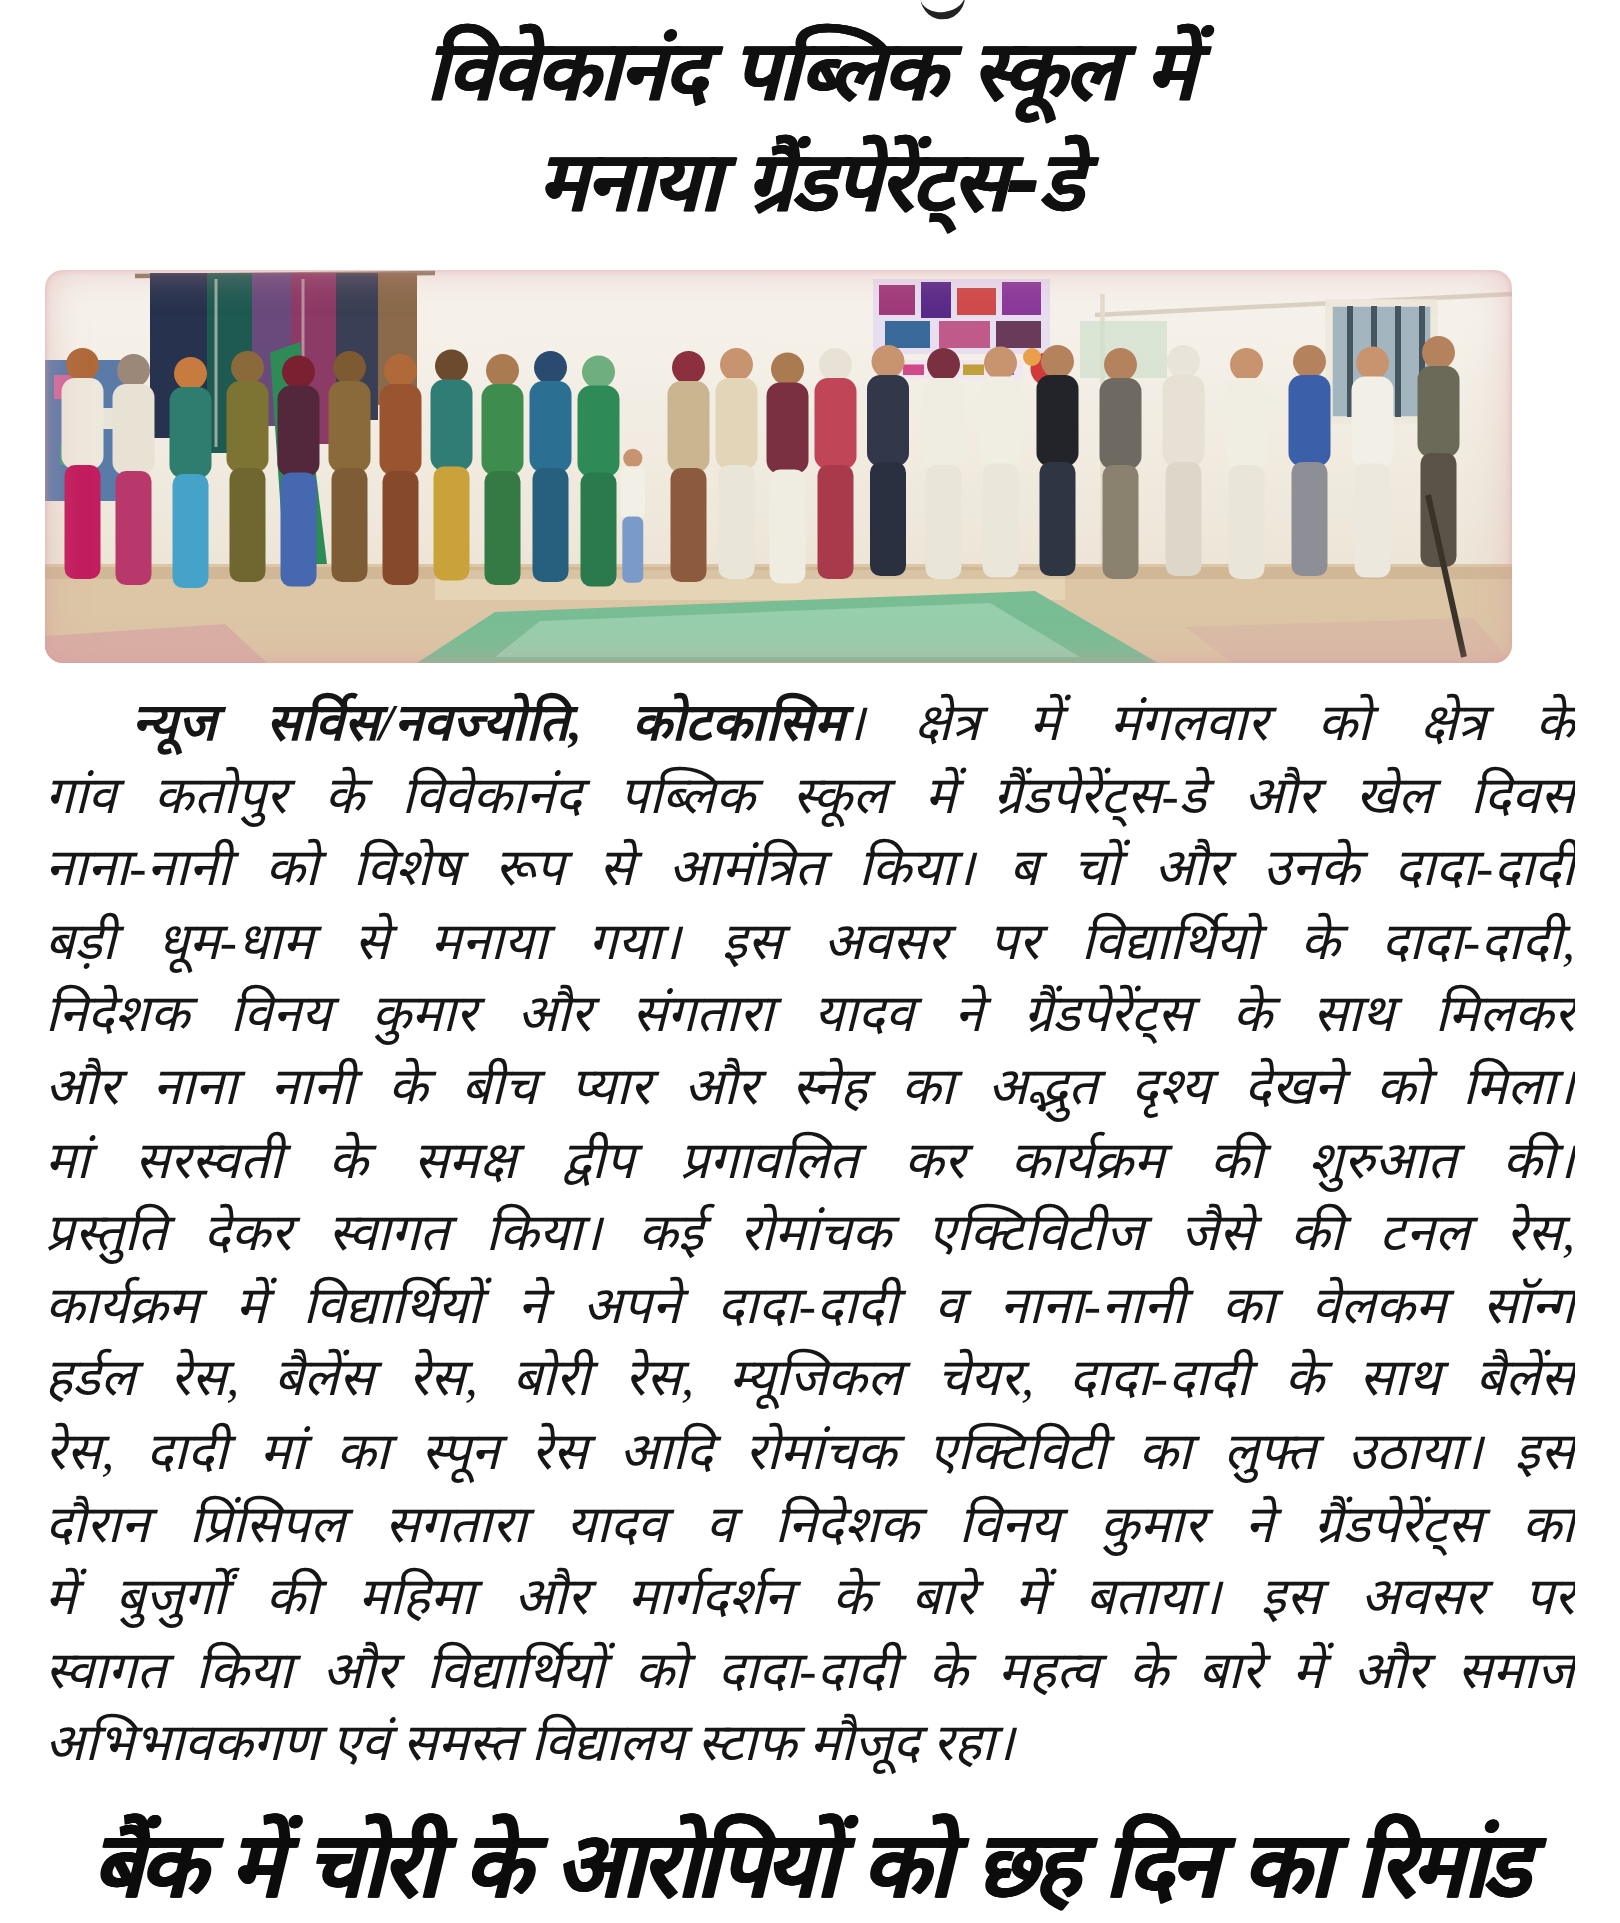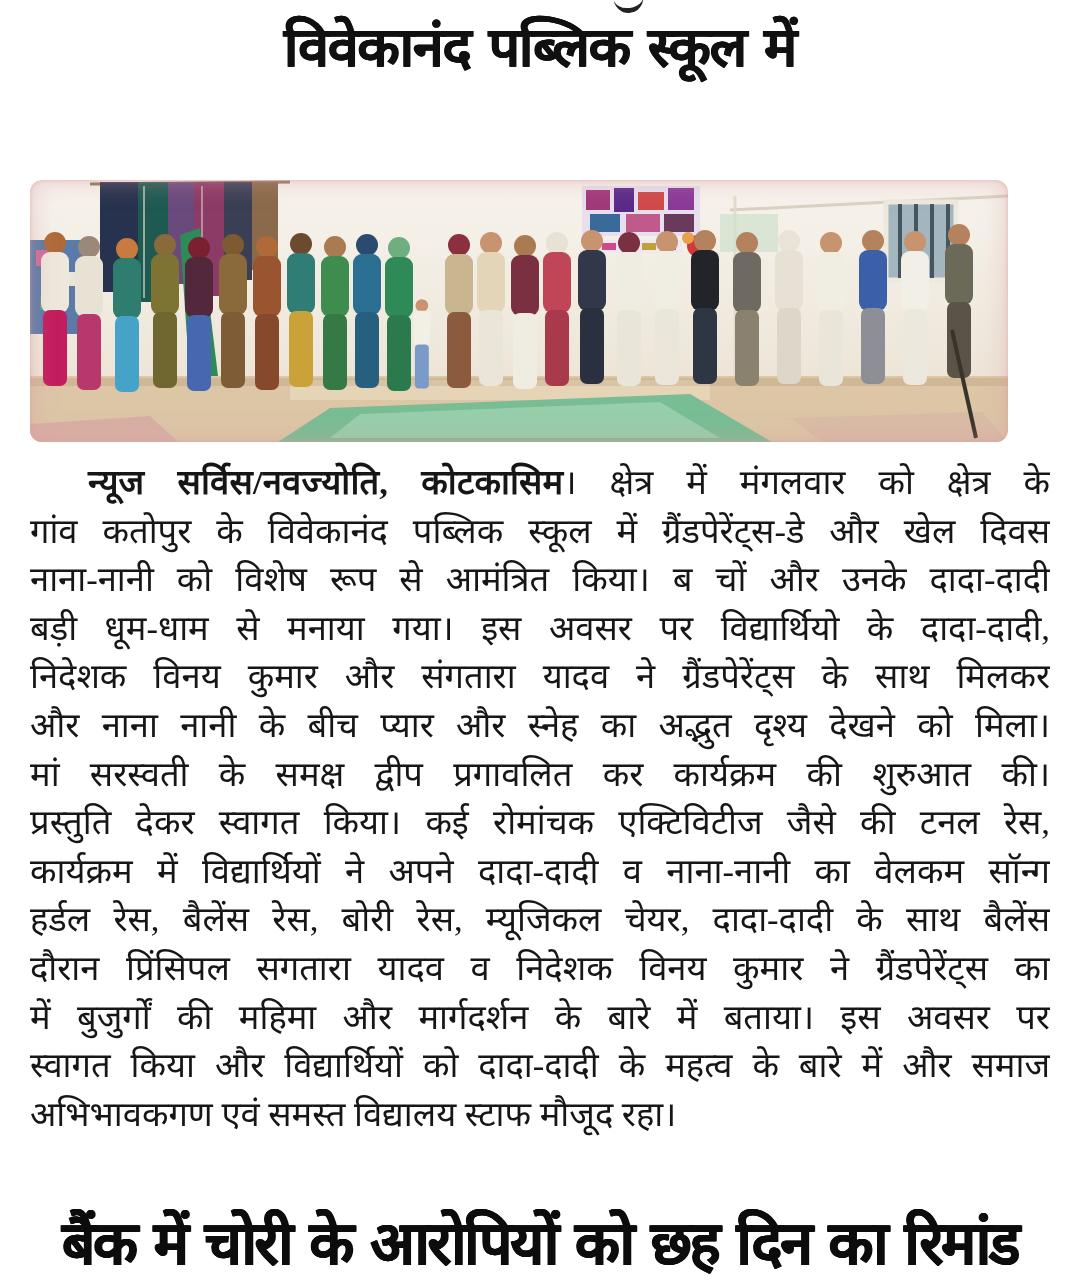--- a/index.html
+++ b/index.html
@@ -1,20 +1,20 @@
 <!DOCTYPE html>
 <html><head>
 <meta charset="utf-8">
 <style>
   html,body{margin:0;padding:0;}
   body{
     width:1080px;height:1282px;background:#ffffff;position:relative;overflow:hidden;
     font-family:"DejaVu Sans","Liberation Sans",sans-serif;color:#1b1b1b;
   }
-  .page{position:absolute;inset:0;}
+  .page{position:absolute;inset:0;font-style:italic;}
 
   
   .top-mark{
     position:absolute;left:614px;top:-6px;width:30px;height:14px;
     border-bottom:5px solid #222;border-radius:0 0 60% 60%/0 0 100% 100%;
     transform:rotate(-6deg);
   }
 
   
   .headline{
@@ -60,20 +60,21 @@
 </style>
 </head>
 <body>
 
 <div class="page">
 
   <div class="top-mark"></div>
 
   <div class="headline">
     <div>विवेकानंद पब्लिक स्कूल में</div>
+    <div>मनाया ग्रैंडपेरेंट्स-डे</div>
   </div>
 
   <div class="photo-wrap">
     <svg viewBox="0 0 978 262" preserveAspectRatio="none">
       <defs>
         <g id="person">
           <circle cx="17" cy="13" r="11" fill="var(--head,#c8936f)"></circle>
           <rect x="3" y="22" width="28" height="61" rx="9" fill="var(--top,#ddd)"></rect>
           <rect x="5" y="80" width="24" height="76" rx="7" fill="var(--bottom,#bbb)"></rect>
         </g>
@@ -187,20 +188,21 @@
     <div id="body-lines">
         <div class="body-line">गांव कतोपुर के विवेकानंद पब्लिक स्कूल में ग्रैंडपेरेंट्स-डे और खेल दिवस</div>
         <div class="body-line">नाना-नानी को विशेष रूप से आमंत्रित किया। ब चों और उनके दादा-दादी</div>
         <div class="body-line">बड़ी धूम-धाम से मनाया गया। इस अवसर पर विद्यार्थियो के दादा-दादी,</div>
         <div class="body-line">निदेशक विनय कुमार और संगतारा यादव ने ग्रैंडपेरेंट्स के साथ मिलकर</div>
         <div class="body-line">और नाना नानी के बीच प्यार और स्नेह का अद्भुत दृश्य देखने को मिला।</div>
         <div class="body-line">मां सरस्वती के समक्ष द्वीप प्रगावलित कर कार्यक्रम की शुरुआत की।</div>
         <div class="body-line">प्रस्तुति देकर स्वागत किया। कई रोमांचक एक्टिविटीज जैसे की टनल रेस,</div>
         <div class="body-line">कार्यक्रम में विद्यार्थियों ने अपने दादा-दादी व नाना-नानी का वेलकम सॉन्ग</div>
         <div class="body-line">हर्डल रेस, बैलेंस रेस, बोरी रेस, म्यूजिकल चेयर, दादा-दादी के साथ बैलेंस</div>
+        <div class="body-line">रेस, दादी मां का स्पून रेस आदि रोमांचक एक्टिविटी का लुफ्त उठाया। इस</div>
         <div class="body-line">दौरान प्रिंसिपल सगतारा यादव व निदेशक विनय कुमार ने ग्रैंडपेरेंट्स का</div>
         <div class="body-line">में बुजुर्गों की महिमा और मार्गदर्शन के बारे में बताया। इस अवसर पर</div>
         <div class="body-line">स्वागत किया और विद्यार्थियों को दादा-दादी के महत्व के बारे में और समाज</div>
         <div class="body-line last">अभिभावकगण एवं समस्त विद्यालय स्टाफ मौजूद रहा।</div>
       </div>
   </div>
 
   <div class="next-headline">बैंक में चोरी के आरोपियों को छह दिन का रिमांड</div>
 
 </div>

